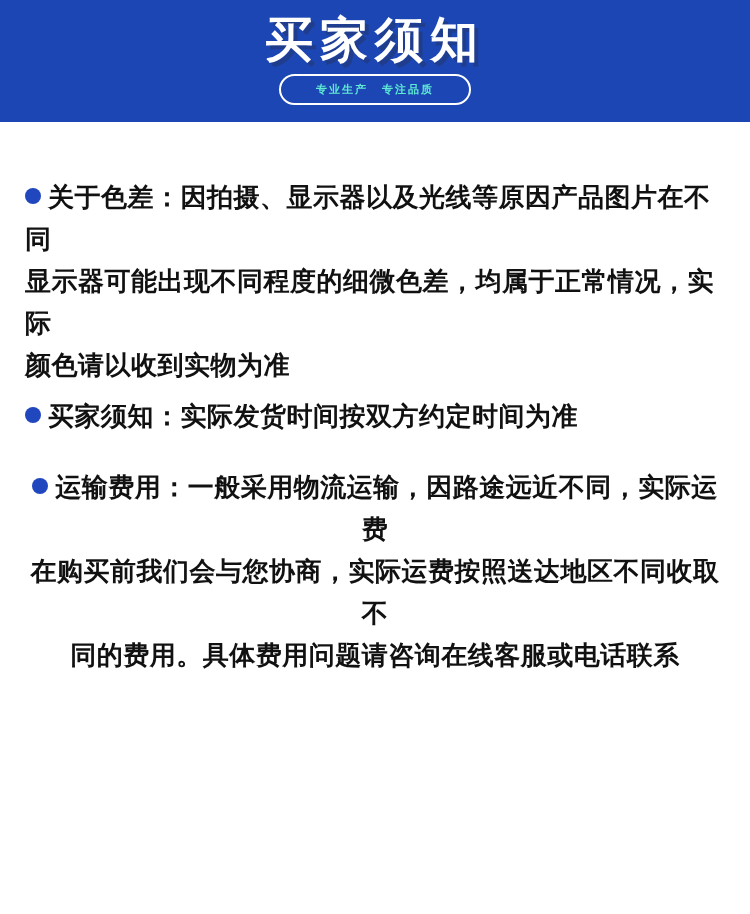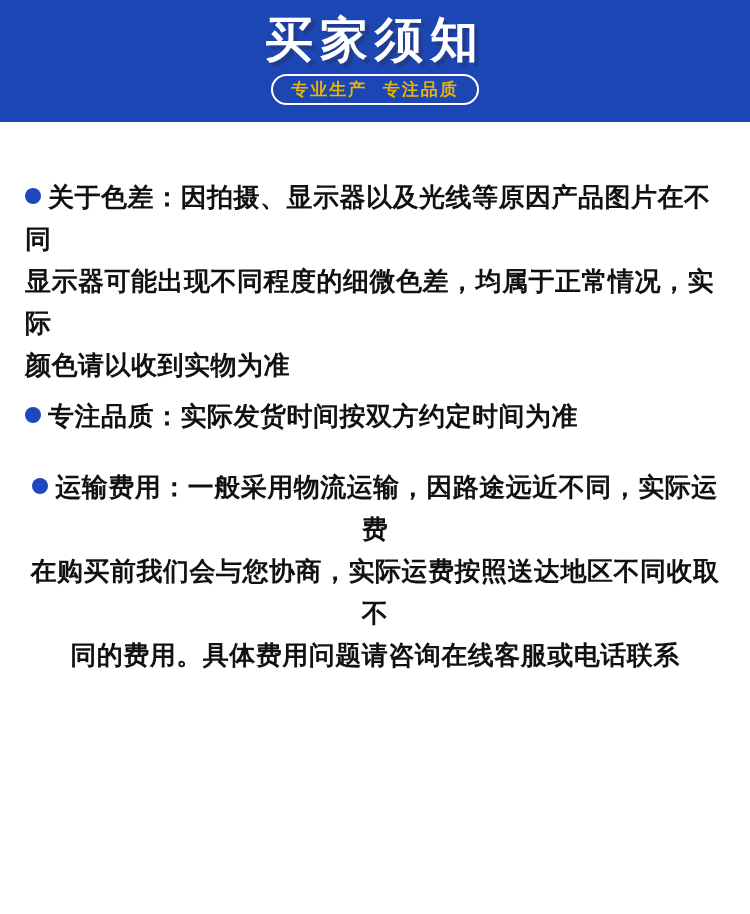--- a/index.html
+++ b/index.html
@@ -37,22 +37,22 @@
   .banner-tagline {
     margin-top: 7px;
     border: 2px solid #ffffff;
     border-radius: 16px;
     height: 31px;
     min-width: 192px;
     padding: 0 18px;
     display: flex;
     align-items: center;
     justify-content: center;
-    color: #eab308;
-    font-size: 17px;
+    color: #5eead4;
+    font-size: 11px;
     font-weight: 700;
     letter-spacing: 2px;
     word-spacing: 9px;
     white-space: nowrap;
   }
   
   .content {
     flex: 1 1 auto;
     padding: 54px 25px 0 25px;
     color: #111111;
@@ -93,21 +93,21 @@
   <div class="content">
 
     <p class="notice">
       <span class="bullet"></span><span class="notice-text">关于色差：因拍摄、显示器以及光线等原因产品图片在不同
 显示器可能出现不同程度的细微色差，均属于正常情况，实际
 颜色请以收到实物为准</span>
     </p>
 
 
     <p class="notice gap-small">
-      <span class="bullet"></span><span class="notice-text">专注品质：实际发货时间按双方约定时间为准</span>
+      <span class="bullet"></span><span class="notice-text">买家须知：实际发货时间按双方约定时间为准</span>
     </p>
 
     <p class="notice gap-medium">
       <span class="bullet"></span><span class="notice-text">运输费用：一般采用物流运输，因路途远近不同，实际运费
 在购买前我们会与您协商，实际运费按照送达地区不同收取不
 同的费用。具体费用问题请咨询在线客服或电话联系</span>
     </p>
 
   </div>
 

